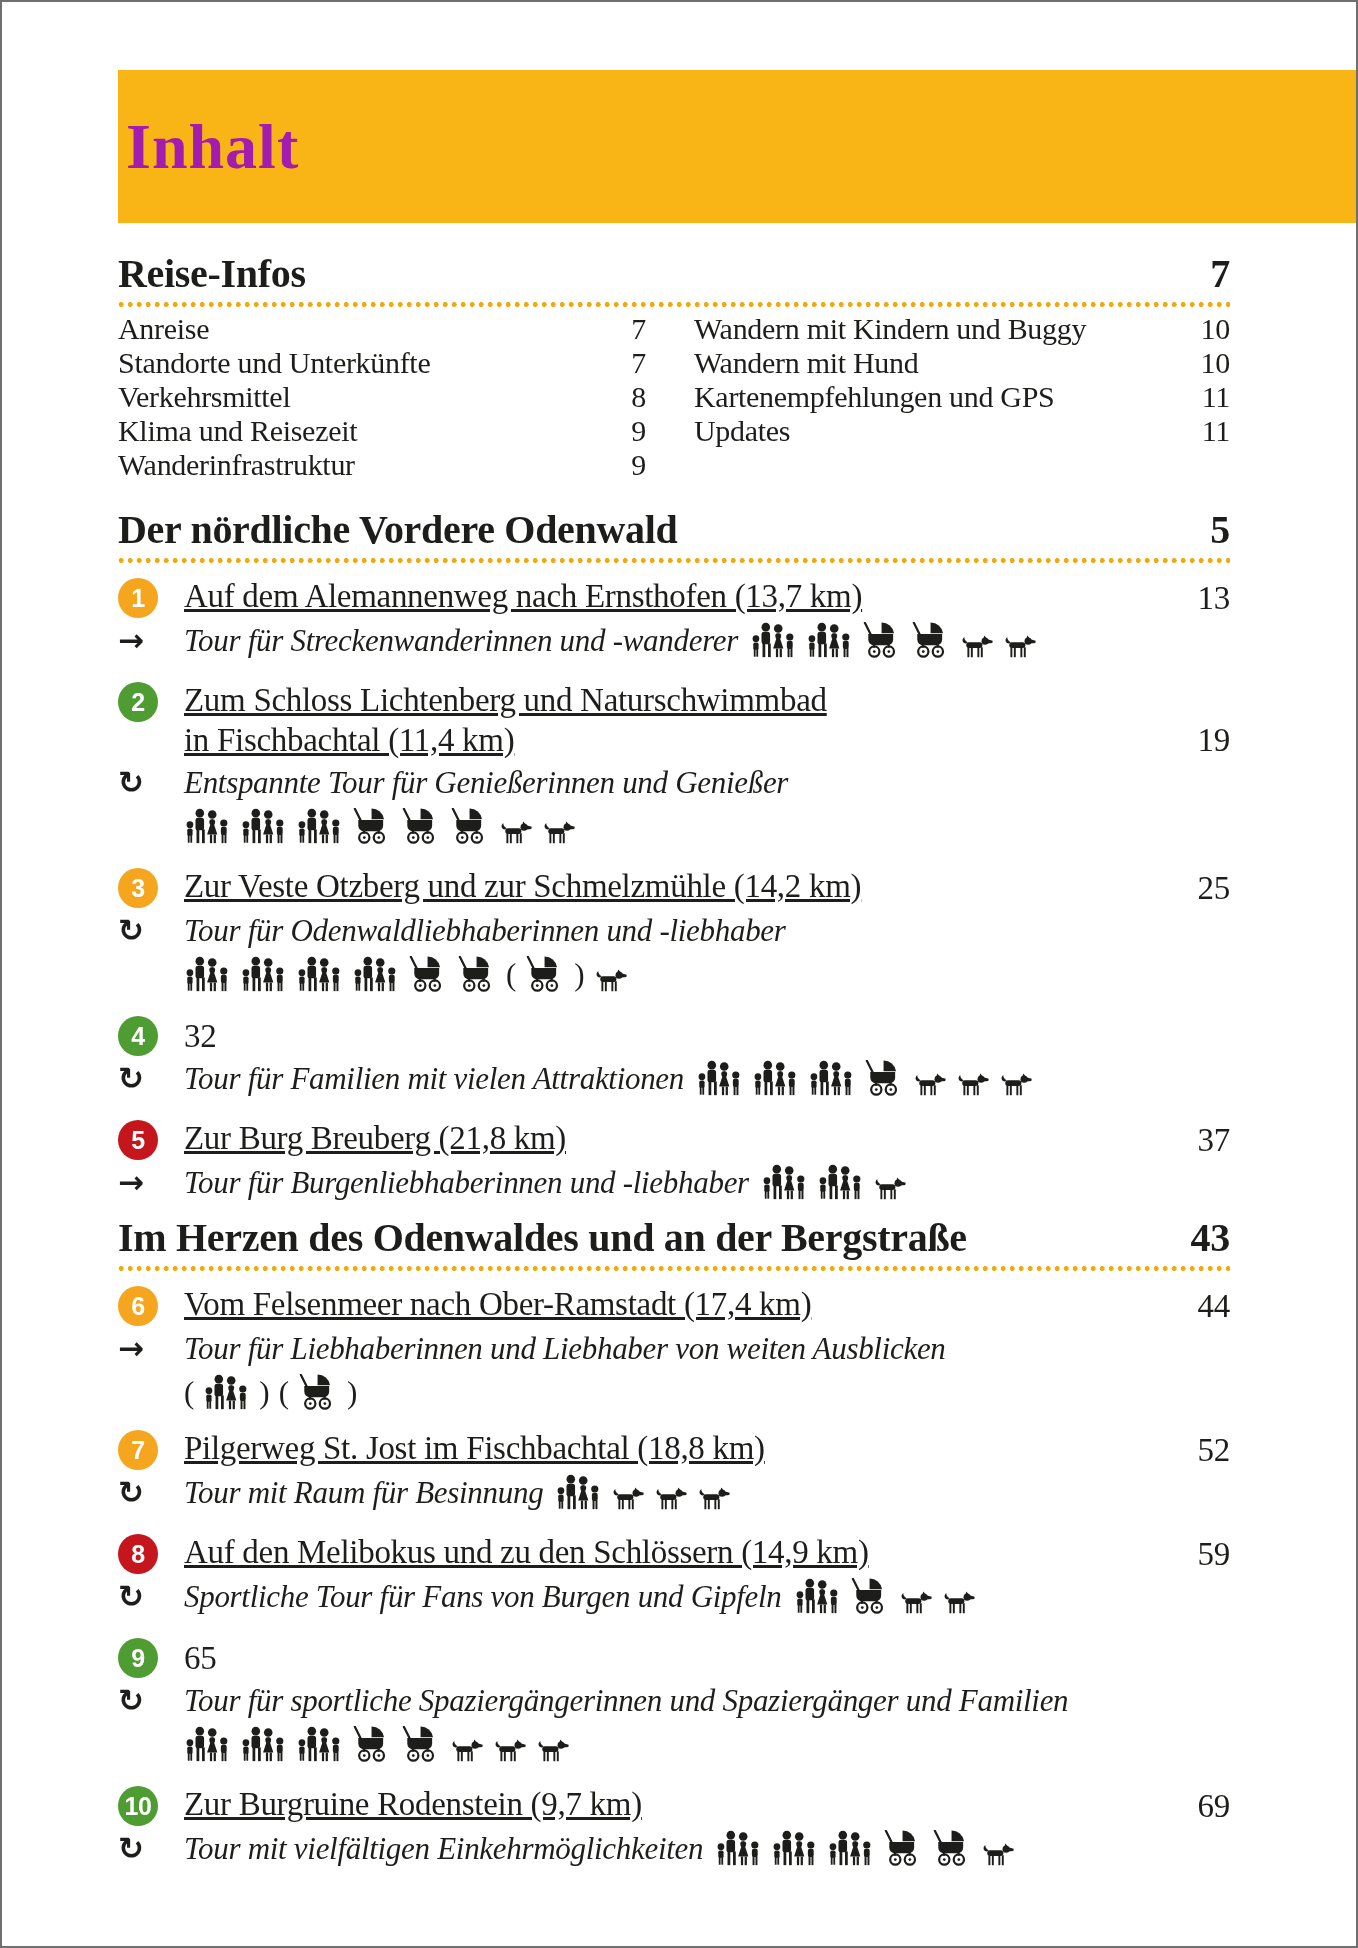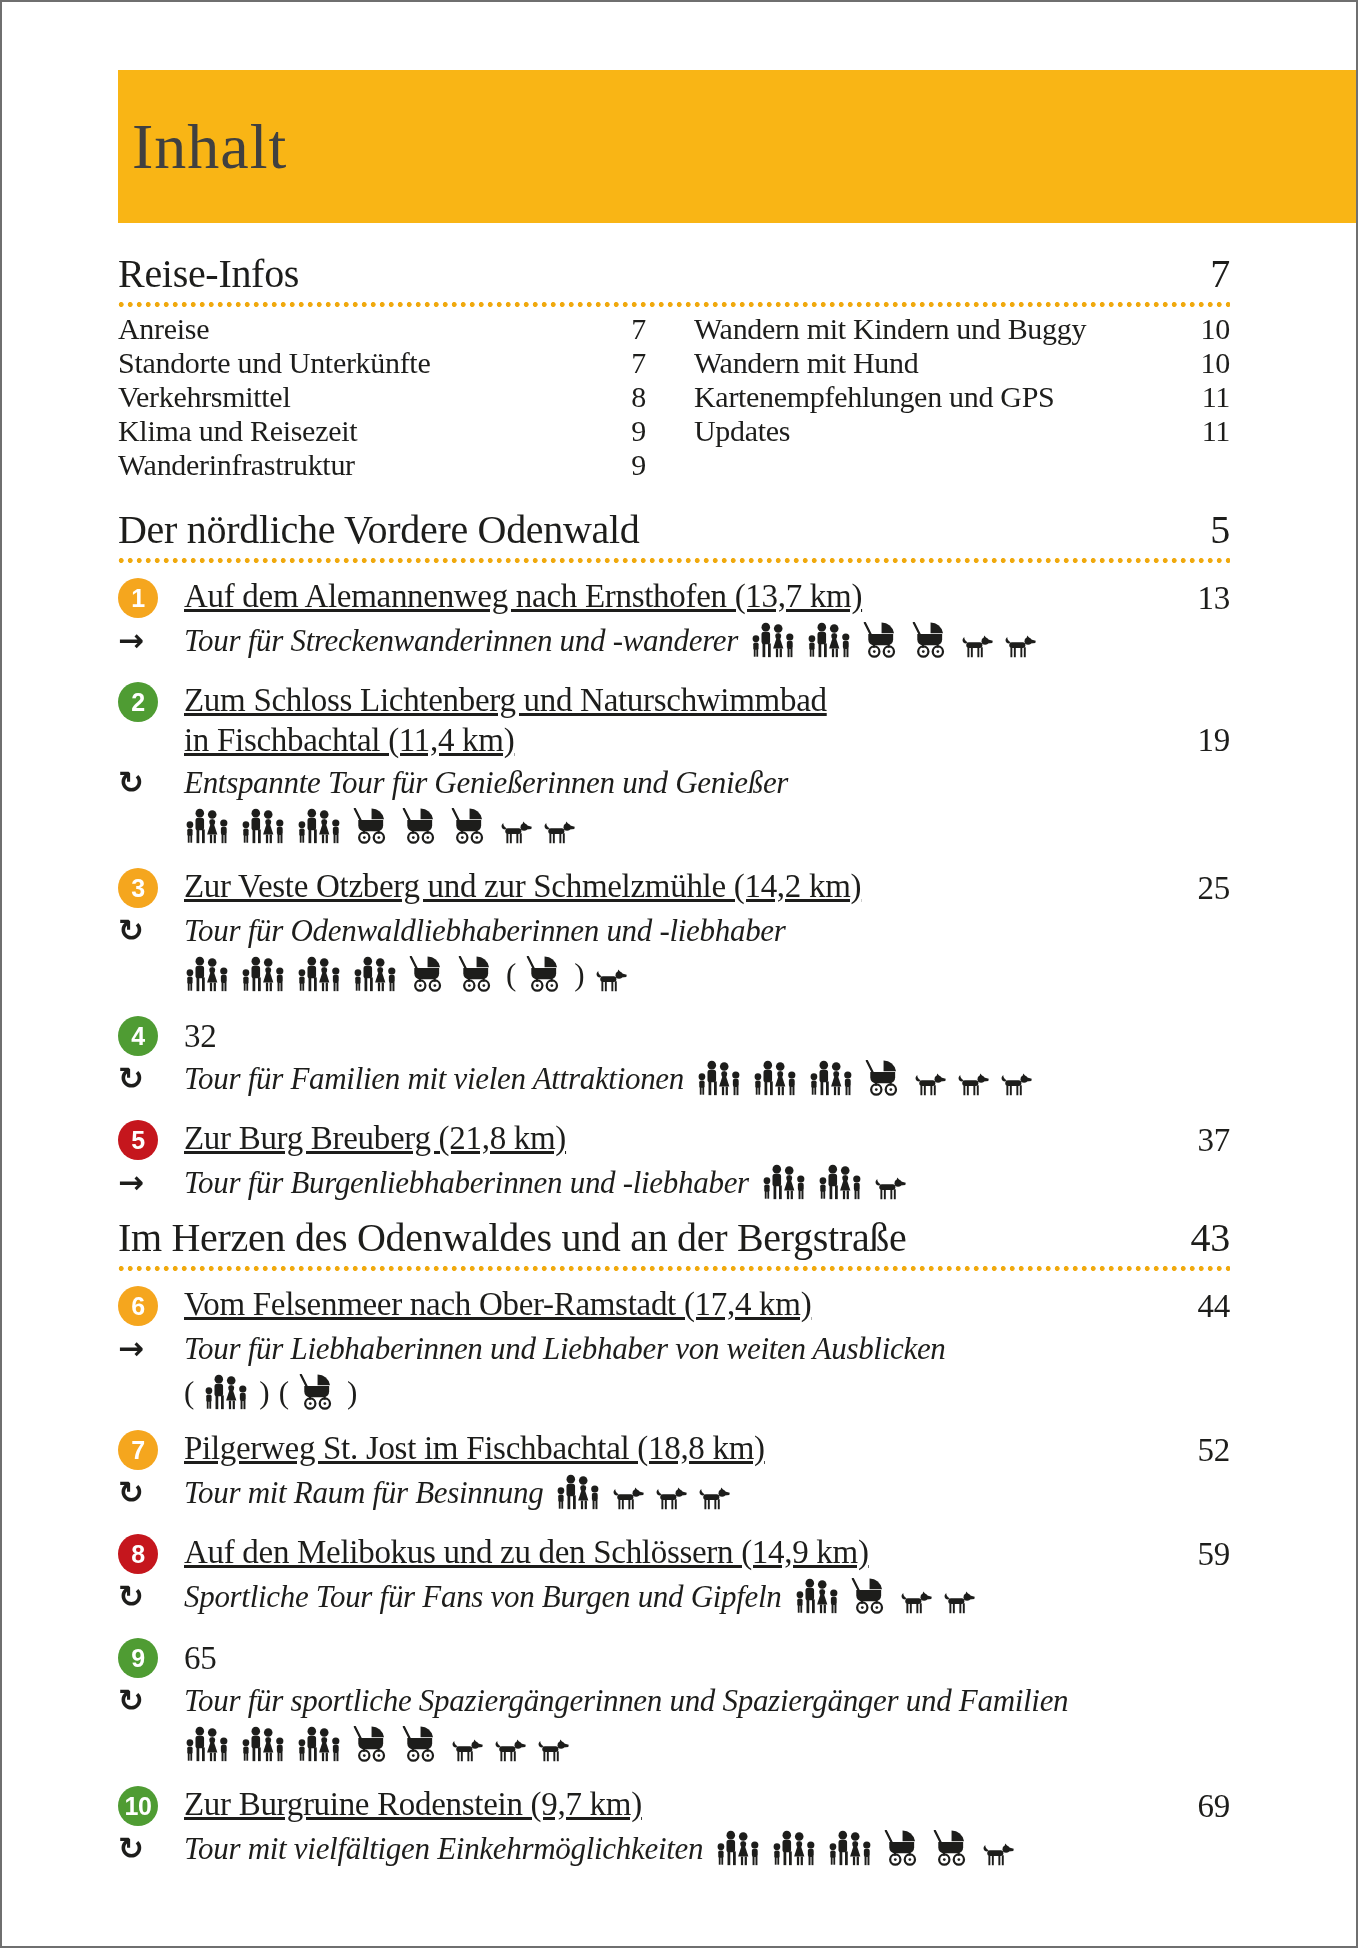--- a/index.html
+++ b/index.html
@@ -12,32 +12,33 @@
     box-sizing:border-box;
     font-family:"Liberation Serif", serif;
     color:#1d1d1b;
     overflow:hidden;
   }
   .banner{
     position:absolute;left:116px;right:0;top:68px;height:153px;
     display:flex;align-items:center;
   }
   .banner h1{
-    margin:0;padding-left:14px;
-    font-size:64px;font-weight:normal;letter-spacing:1px;
-    color:#404040;
+    margin:0;padding-left:8px;
+    font-size:64px;font-weight:bold;letter-spacing:1px;
+    color:#a21caf;
   }
   .content{padding:250px 126px 0 116px;}
 
   
   .section-head{
     position:relative;
     display:flex;justify-content:space-between;align-items:flex-end;
     font-size:40px;line-height:44px;letter-spacing:-0.3px;
     padding-bottom:12px;
+    font-weight:bold;
   }
   .section-head .dots{
     position:absolute;left:0;right:0;bottom:0;height:7px;
     background-image:radial-gradient(circle at 3.2px 3.5px, var(--dot) 2.1px, rgba(0,0,0,0) 2.8px);
     background-size:9px 7px;background-repeat:repeat-x;
   }
   .section-head.b{margin-top:26px;}
   .section-head.c{margin-top:12px;}
 
   

